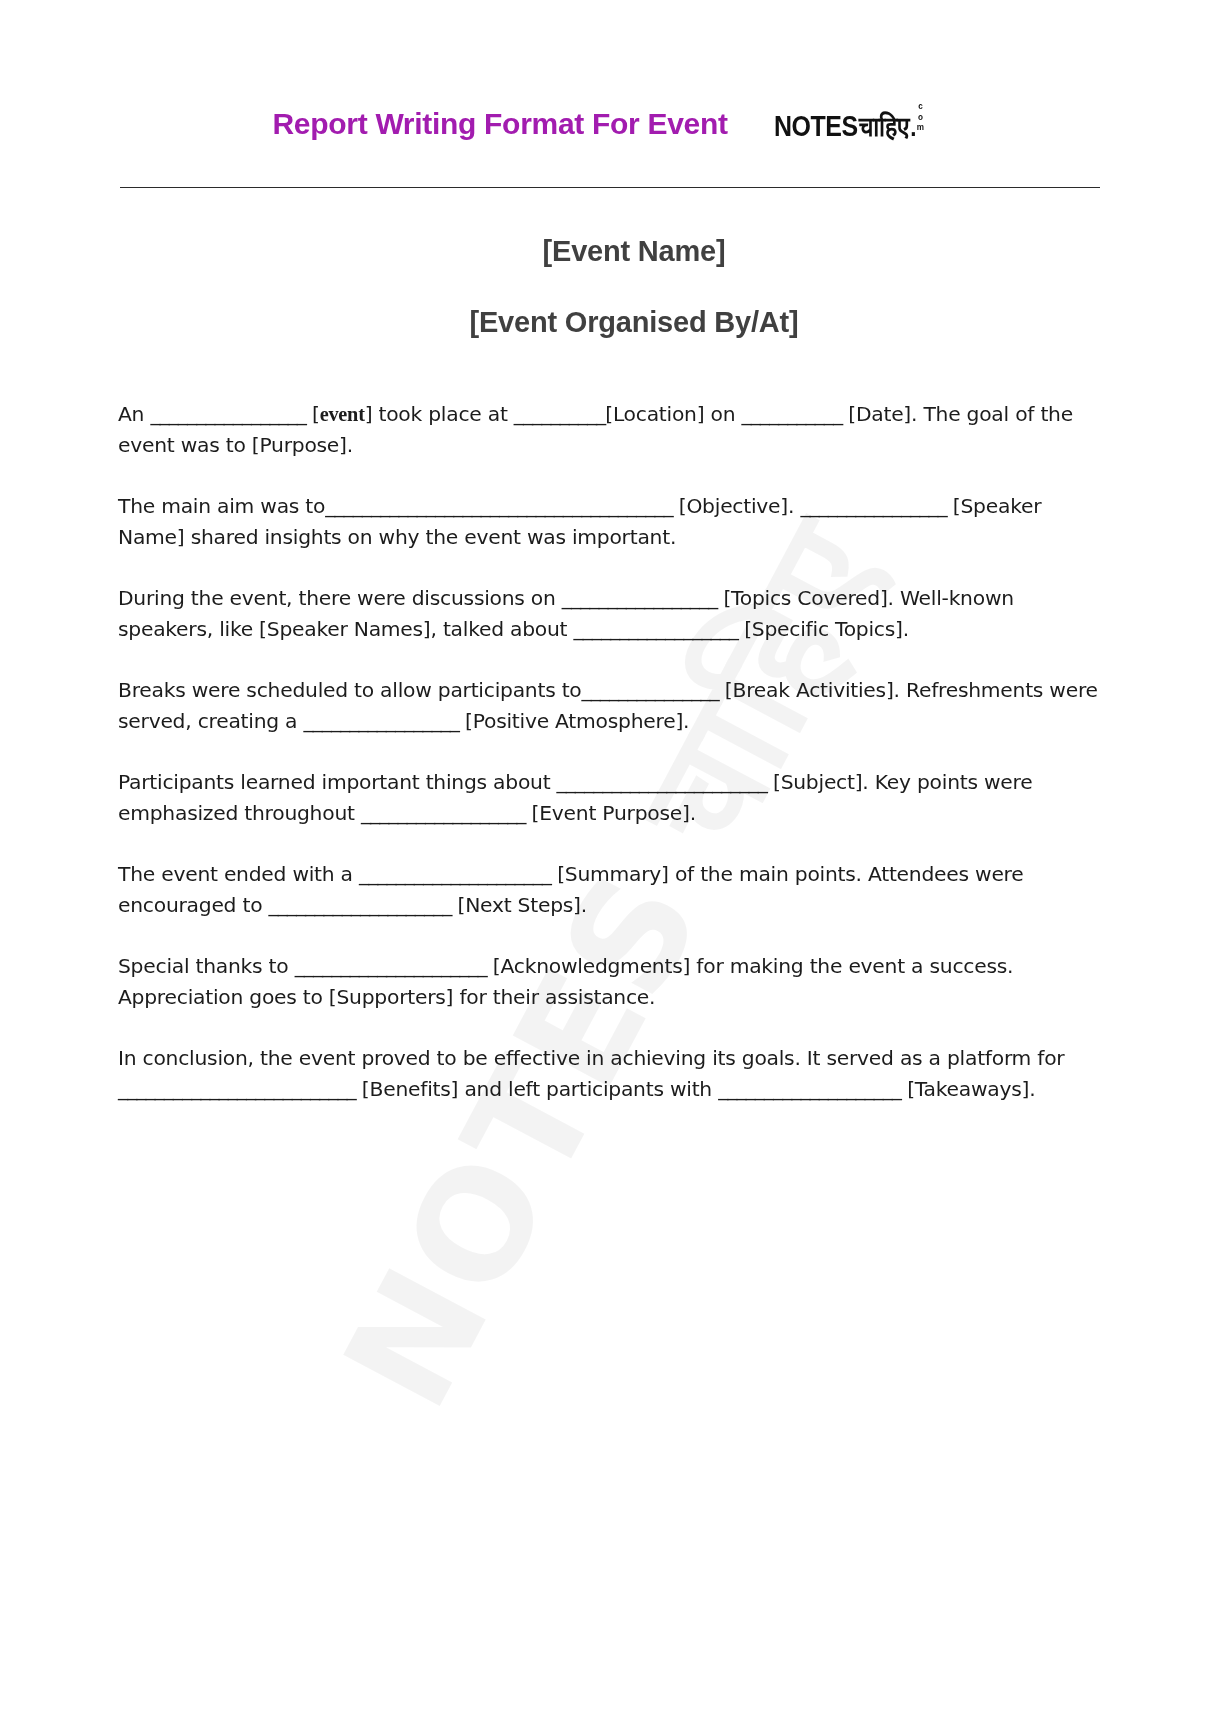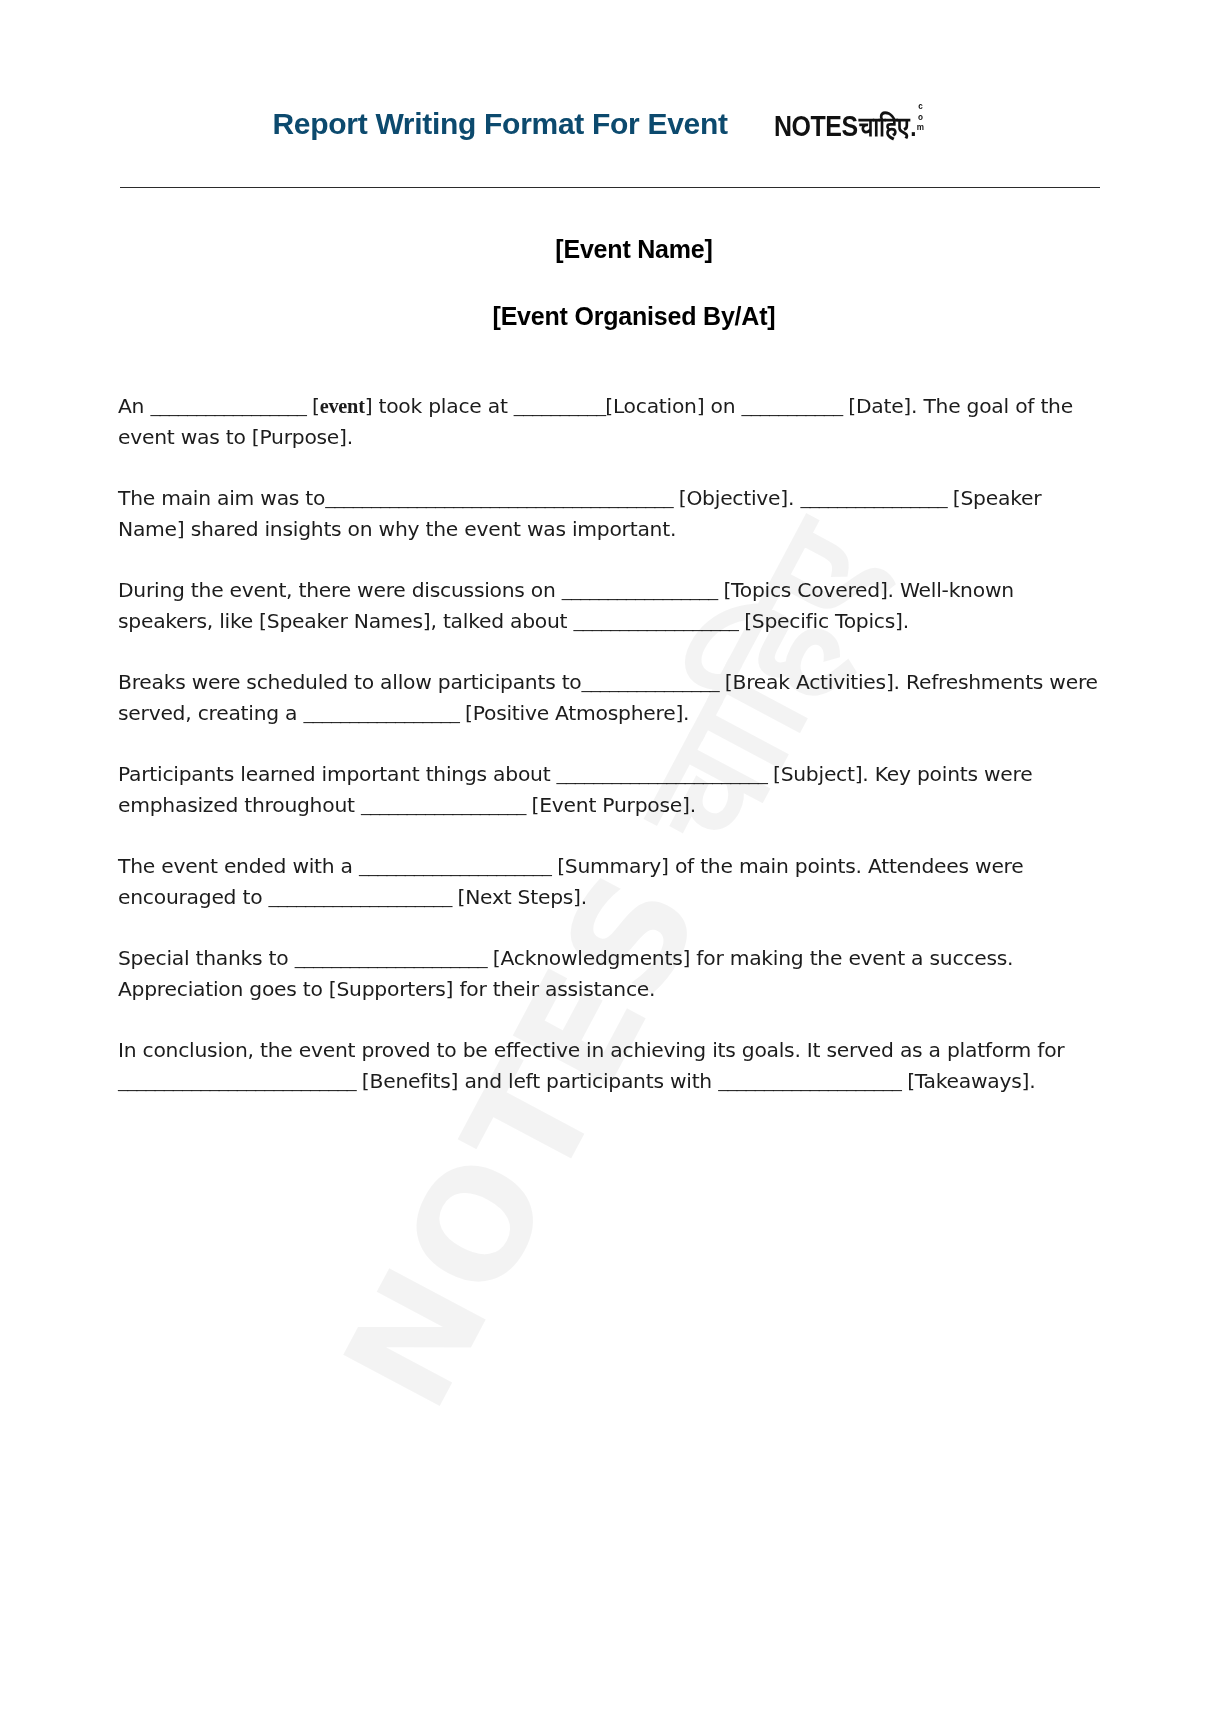--- a/index.html
+++ b/index.html
@@ -53,21 +53,21 @@
     align-items: center;
     justify-content: center;
     gap: 46px;
     padding-top: 104px;
   }
   .doc-title {
     font-family: "Liberation Sans", sans-serif;
     font-weight: 700;
     font-size: 30px;
     letter-spacing: -0.3px;
-    color: #0c4a6e;
+    color: #a21caf;
     white-space: nowrap;
   }
   .logo {
     display: flex;
     align-items: baseline;
     font-family: "Liberation Sans", sans-serif;
     font-weight: 700;
     color: #111111;
     white-space: nowrap;
     transform: scaleX(0.86);
@@ -111,42 +111,42 @@
   
   .headings {
     position: relative;
     z-index: 2;
     text-align: center;
     margin-top: 47px;
   }
   .heading-1, .heading-2 {
     font-family: "Liberation Sans", sans-serif;
     font-weight: 700;
-    font-size: 25px;
-    color: #000000;
+    font-size: 29px;
+    color: #404040;
     letter-spacing: -0.2px;
     padding-left: 48px;
   }
   .heading-2 { margin-top: 38px; }
 
   
   .body-text {
     position: relative;
     z-index: 2;
     margin: 60px 118px 0 118px;
     font-family: "DejaVu Sans", sans-serif;
     font-size: 20.3px;
     line-height: 31px;
     color: #1c1c1c;
     letter-spacing: -0.25px;
   }
   .para { margin-bottom: 30px; }
   .para:last-child { margin-bottom: 4px; }
   .para b { font-weight: 700; font-family: Liberation Serif, serif; }
-  .blank { letter-spacing: -1px; font-family: Liberation Serif, serif; }
+  .blank { letter-spacing: -1px; }
 </style>
 </head>
 <body>
 
 <div class="page">
 
   <div class="watermark">NOTES चाहिए</div>
 
   <div class="header">
     <div class="doc-title">Report Writing Format For Event</div>

